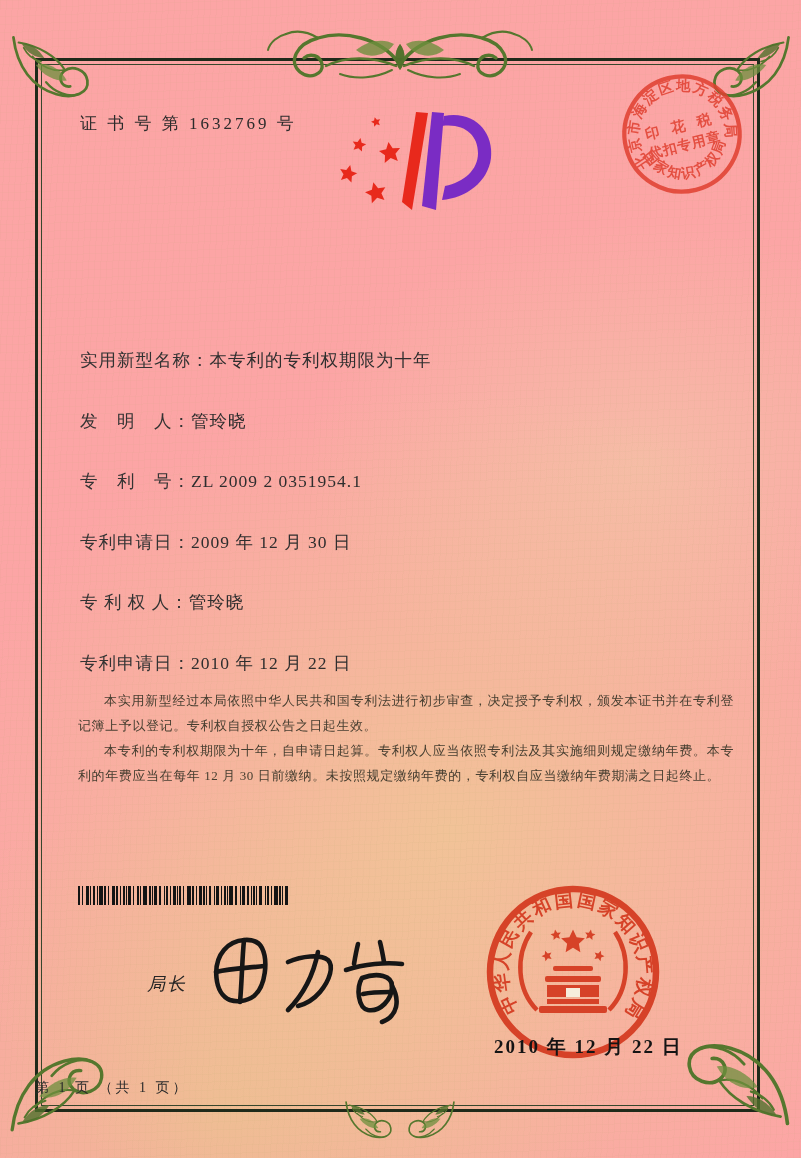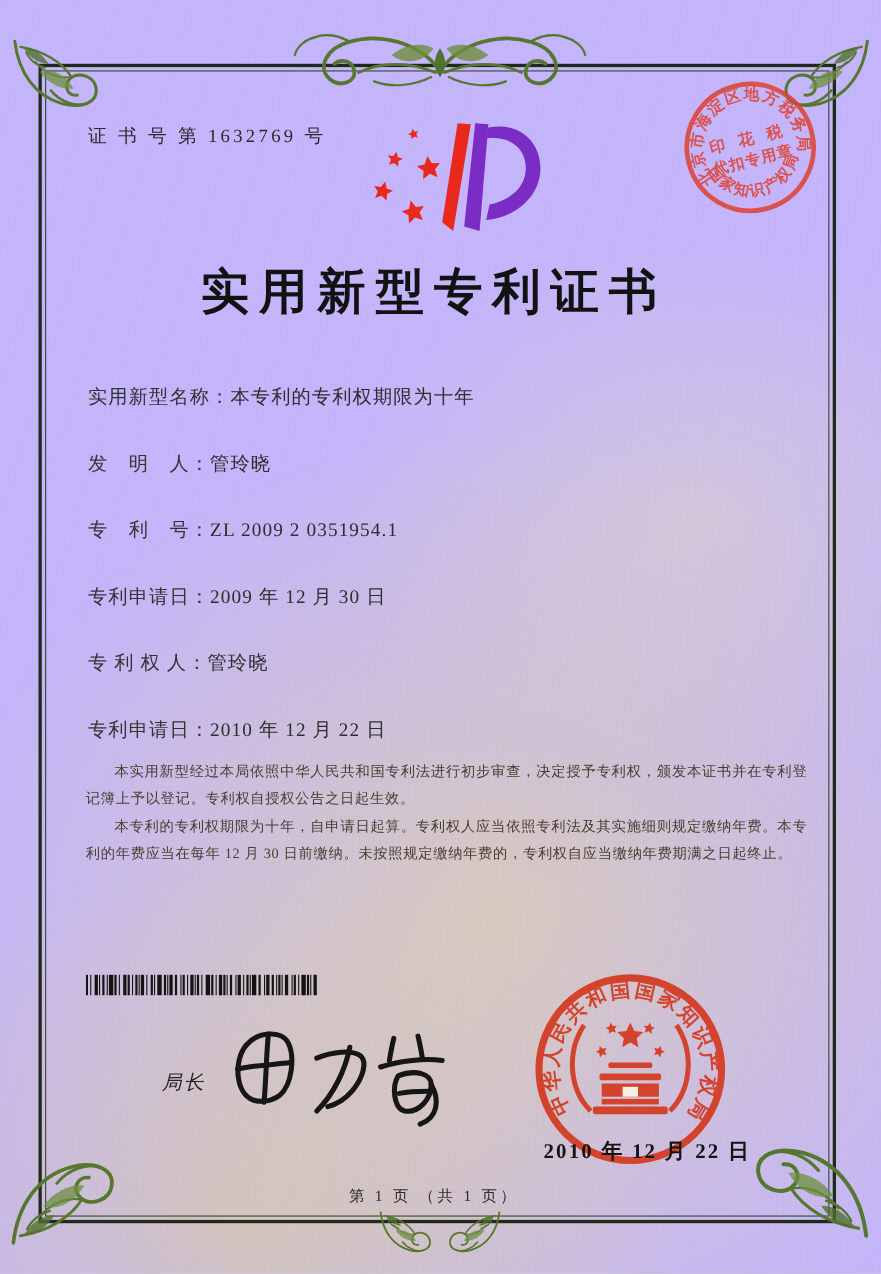--- a/index.html
+++ b/index.html
@@ -1,18 +1,18 @@
 <!DOCTYPE html>
 <html><head>
 <meta charset="utf-8">
 <style>
   html,body{margin:0;padding:0;background:#d9d5c2;}
   .page{
     position:relative; width:801px; height:1158px; overflow:hidden;
-    background:#c4b5fd;
+    background:#fca5a5;
     font-family:"Liberation Serif","DejaVu Serif",serif;
     color:#222;
   }
   .tint{position:absolute; inset:0; pointer-events:none;
     background:
       radial-gradient(90% 55% at 56% 72%, rgba(232,219,140,.55), rgba(232,219,140,0) 70%),
       radial-gradient(70% 40% at 28% 96%, rgba(224,210,128,.45), rgba(224,210,128,0) 70%),
       radial-gradient(60% 30% at 80% 40%, rgba(235,228,170,.35), rgba(235,228,170,0) 70%);
   }
   .texture{position:absolute; inset:0; pointer-events:none; opacity:.8;
@@ -34,21 +34,21 @@
   .paras{left:78px; top:688px; width:656px;}
   .paras p{margin:0; text-indent:2em; font-size:13px; line-height:25px;
     letter-spacing:.6px; color:#463e30; text-align:justify;}
   .barcode{left:78px; top:886px; width:253px; height:19px; display:flex; overflow:hidden;}
   .barcode span{display:inline-block; height:100%; background:#141414; flex:none;}
   .sig-label{left:147px; top:972px; font-size:18px; color:#242424; letter-spacing:2px;font-style:italic;}
   .sig-svg{left:200px; top:922px;}
   .seal-svg{left:467px; top:866px;}
   .seal-date{left:494px; top:1034px; font-size:19px; font-weight:600;
     letter-spacing:2px; color:#141414; z-index:5;}
-  .footer{left:35px; top:1079px; width:719px; text-align:center; font-size:14px;
+  .footer{left:35px; top:1079px; width:719px; font-size:14px;
     letter-spacing:3px; color:#2b2b2b;}
   .orn{pointer-events:none;}
   svg{display:block;}
 </style>
 </head>
 <body>
 
 <div class="page">
   <div class="tint"></div>
   <div class="texture"></div>
@@ -129,21 +129,20 @@
         <textPath href="#taxTop">北京市海淀区地方税务局</textPath>
       </text>
       <text font-size="13" letter-spacing="1.5" font-weight="bold" font-family="Liberation Serif, DejaVu Serif, serif">
         <textPath href="#taxBot">国家知识产权局</textPath>
       </text>
       <text x="60" y="57" text-anchor="middle" font-size="13.5" font-weight="bold" letter-spacing="4">印 花 税</text>
       <text x="60" y="75" text-anchor="middle" font-size="13" font-weight="bold" letter-spacing="1">代扣专用章</text>
     </g>
   </svg>
 
-  <div class="abs title">实用新型专利证书</div>
 
   <div class="abs fields">
     <div class="field">
       <span class="flabel">实用新型名称：</span><span class="fvalue">本专利的专利权期限为十年</span>
     </div>
     <div class="field">
       <span class="flabel">发　明　人：</span><span class="fvalue">管玲晓</span>
     </div>
     <div class="field">
       <span class="flabel">专　利　号：</span><span class="fvalue">ZL 2009 2 0351954.1</span>

